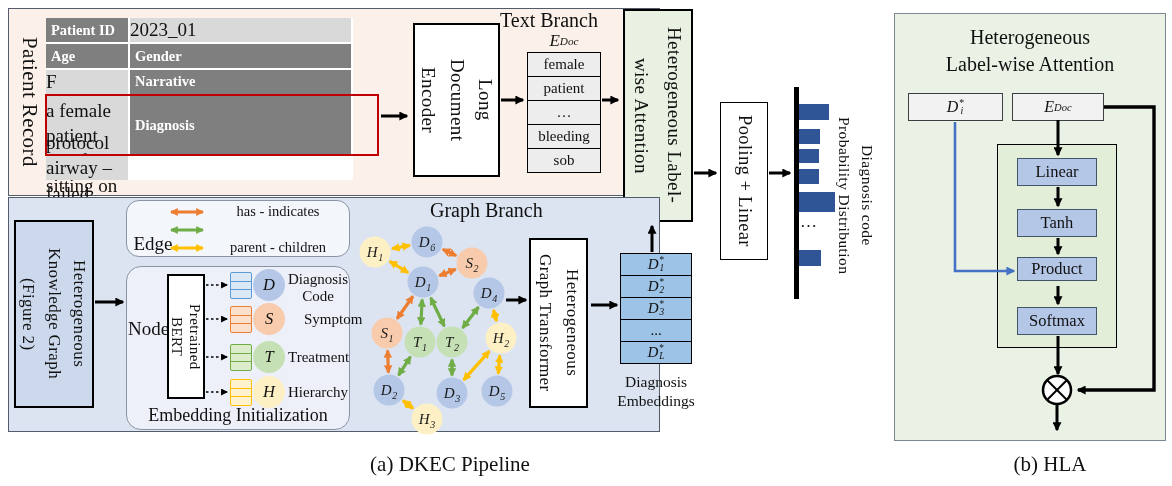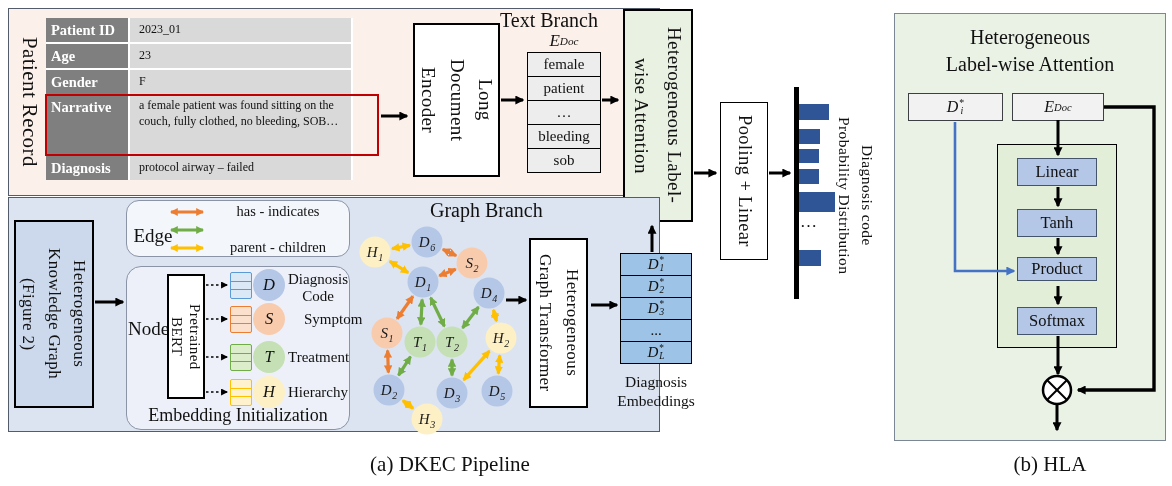--- a/index.html
+++ b/index.html
@@ -11,21 +11,21 @@
   .wbox{background:#fff;border:2px solid #000}
   .vbox{display:flex;justify-content:center}
   .vtext{writing-mode:vertical-rl;text-orientation:mixed;height:100%}
   .vtext>div{height:100%;text-align:center;letter-spacing:.4px}
   .hcenter{display:flex;align-items:center;justify-content:center;text-align:center}
   
   #ptable{display:grid;grid-template-columns:82px 221px;grid-template-rows:24px 24px 24px 58px 24px;
           gap:2px;background:#fff}
   .tkey{background:var(--p-table_key_bg);color:#fff;font-weight:bold;font-size:14.5px;
         padding:1px 5px;display:flex;align-items:center}
-  .tval{background:var(--p-table_val_bg);font-size:12px;padding:1px 9px;display:flex;align-items:center;line-height:1.32}
+  .tval{background:var(--p-table_val_bg);font-size:19px;padding:1px 0;display:flex;align-items:center;line-height:1.32}
   .tval.multi{align-items:flex-start;padding-top:2px}
   
   .tokcol{border:1.5px solid #000;background:#ededed}
   .tokcol>div{height:23px;border-bottom:1.5px solid #000;display:flex;align-items:center;justify-content:center;font-size:15px}
   .tokcol>div:last-child{border-bottom:none}
   .dcol{border:1.5px solid #000;background:var(--p-dcol_fill)}
   .dcol>div{height:21px;border-bottom:1.5px solid #000;display:flex;align-items:center;justify-content:center;font-size:15px}
   .dcol>div:last-child{border-bottom:none}
   
   .mi{font-style:italic}
@@ -57,21 +57,20 @@
   <div class="abs vbox" style="left:12px;top:16px;width:34px;height:172px;font-size:21px">
     <div class="vtext">
         <div>Patient Record</div>
       </div>
   </div>
 
   <div class="abs" id="ptable" style="left:46px;top:18px;width:307px">
     <div class="tkey">Patient ID</div>
     <div class="tval">2023_01</div>
     <div class="tkey">Age</div>
-    <div class="tval">23</div>
     <div class="tkey">Gender</div>
     <div class="tval">F</div>
     <div class="tkey" style="align-items:flex-start;padding-top:3px">Narrative</div>
     <div class="tval multi">a female patient was found sitting on the couch, fully clothed, no bleeding, SOB…</div>
     <div class="tkey">Diagnosis</div>
     <div class="tval">protocol airway – failed</div>
   </div>
 
   <div class="abs" style="left:45px;top:94px;width:334px;height:62px;border:2.6px solid var(--p-highlight_red)"></div>
 
@@ -189,21 +188,21 @@
   <svg class="abs" style="left:95px;top:295px;width:32px;height:14px">
       <defs>
         <marker id="am5" viewBox="0 0 10 10" refX="8.5" refY="5" markerWidth="9" markerHeight="9" orient="auto-start-reverse" markerUnits="userSpaceOnUse">
           <path d="M0,0L10,5L0,10Z" fill="#000000"></path>
         </marker>
       </defs>
       <polyline points="0,7 28,7" fill="none" stroke="#000000" stroke-width="3" marker-end="url(#am5)"></polyline>
     </svg>
 
   <div class="abs rounded" style="left:126px;top:200px;width:224px;height:57px;background:#f3f6fb"></div>
-  <div class="abs hcenter" style="left:130px;top:224px;width:46px;height:24px;font-size:19px">Edge</div>
+  <div class="abs hcenter" style="left:130px;top:232px;width:46px;height:24px;font-size:19px">Edge</div>
   <svg class="abs" style="left:166px;top:206px;width:44px;height:12px">
       <defs>
         <marker id="am6" viewBox="0 0 10 10" refX="8.5" refY="5" markerWidth="8" markerHeight="8" orient="auto-start-reverse" markerUnits="userSpaceOnUse">
           <path d="M0,0L10,5L0,10Z" fill="#ed7d31"></path>
         </marker>
       </defs>
       <polyline points="5,6 37,6" fill="none" stroke="#ed7d31" stroke-width="3" marker-end="url(#am6)" marker-start="url(#am6)"></polyline>
     </svg>
   <svg class="abs" style="left:166px;top:224px;width:44px;height:12px">
       <defs>

